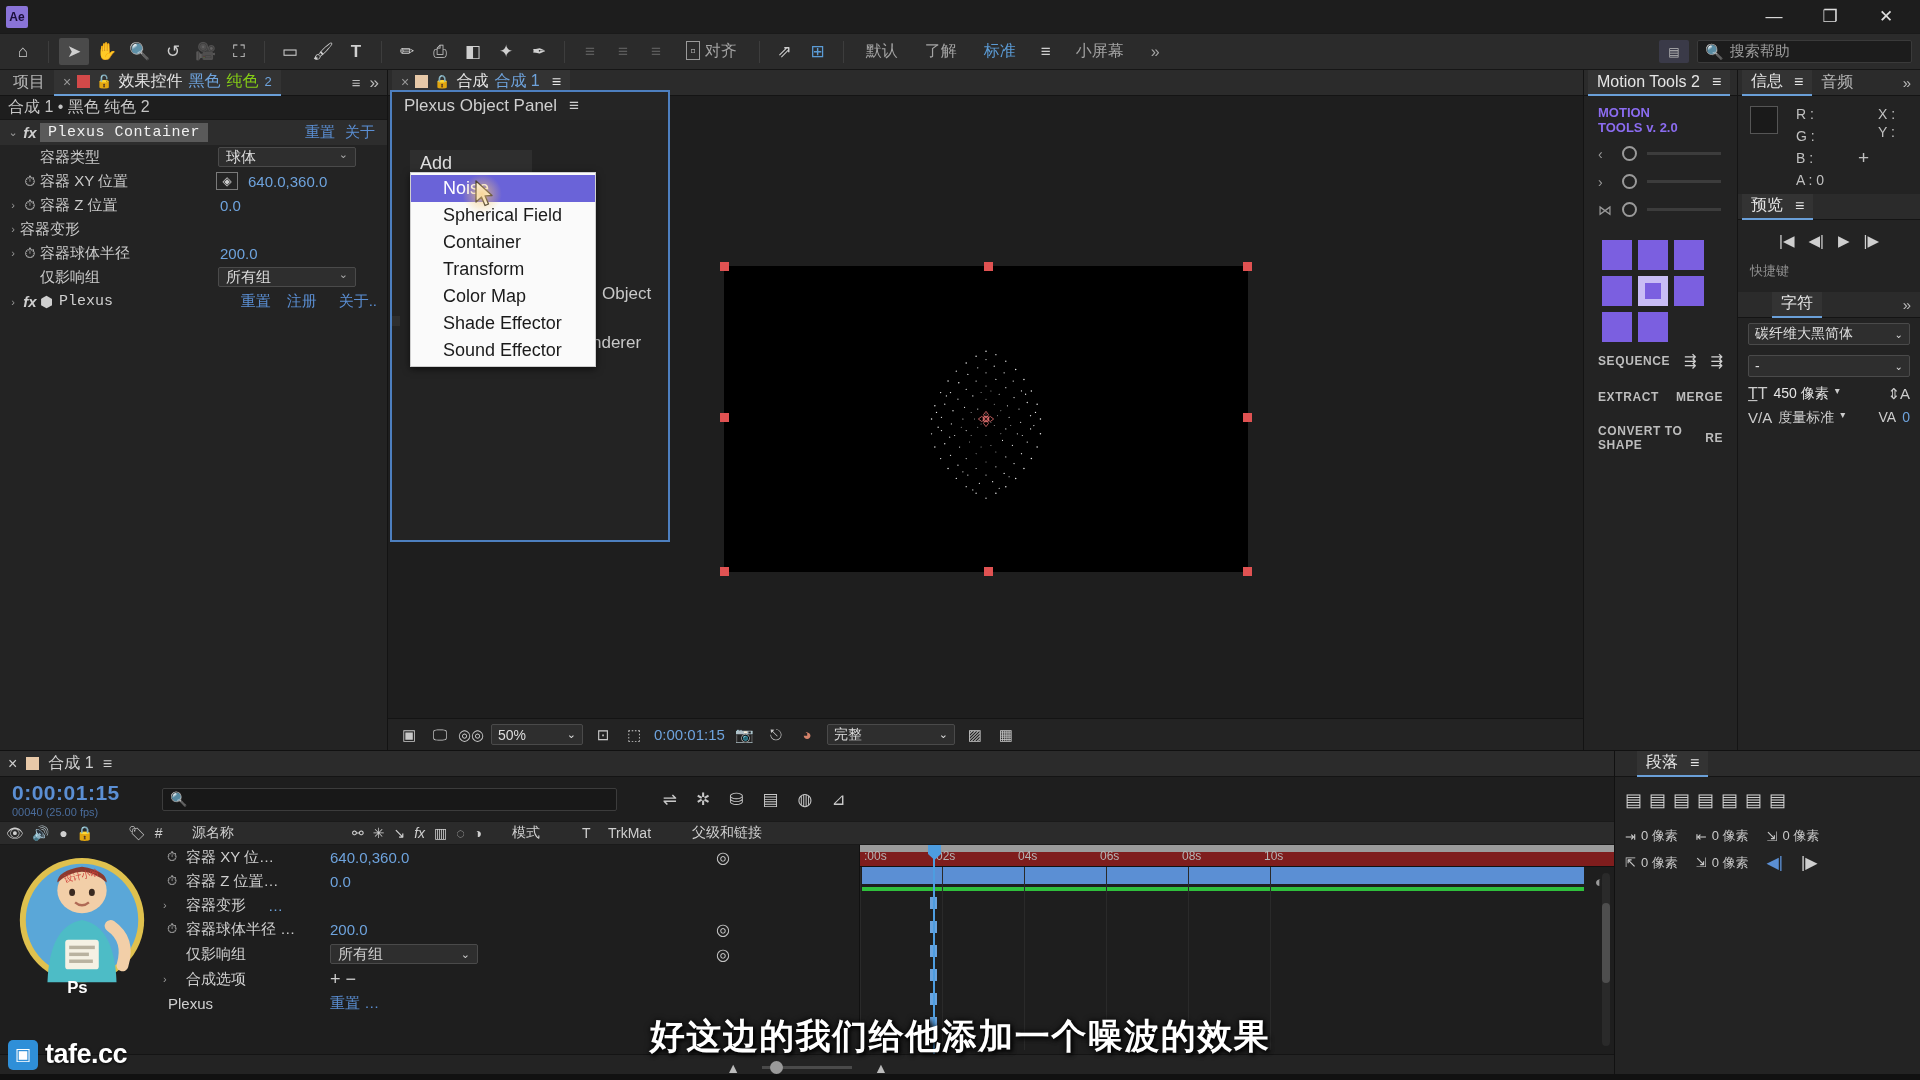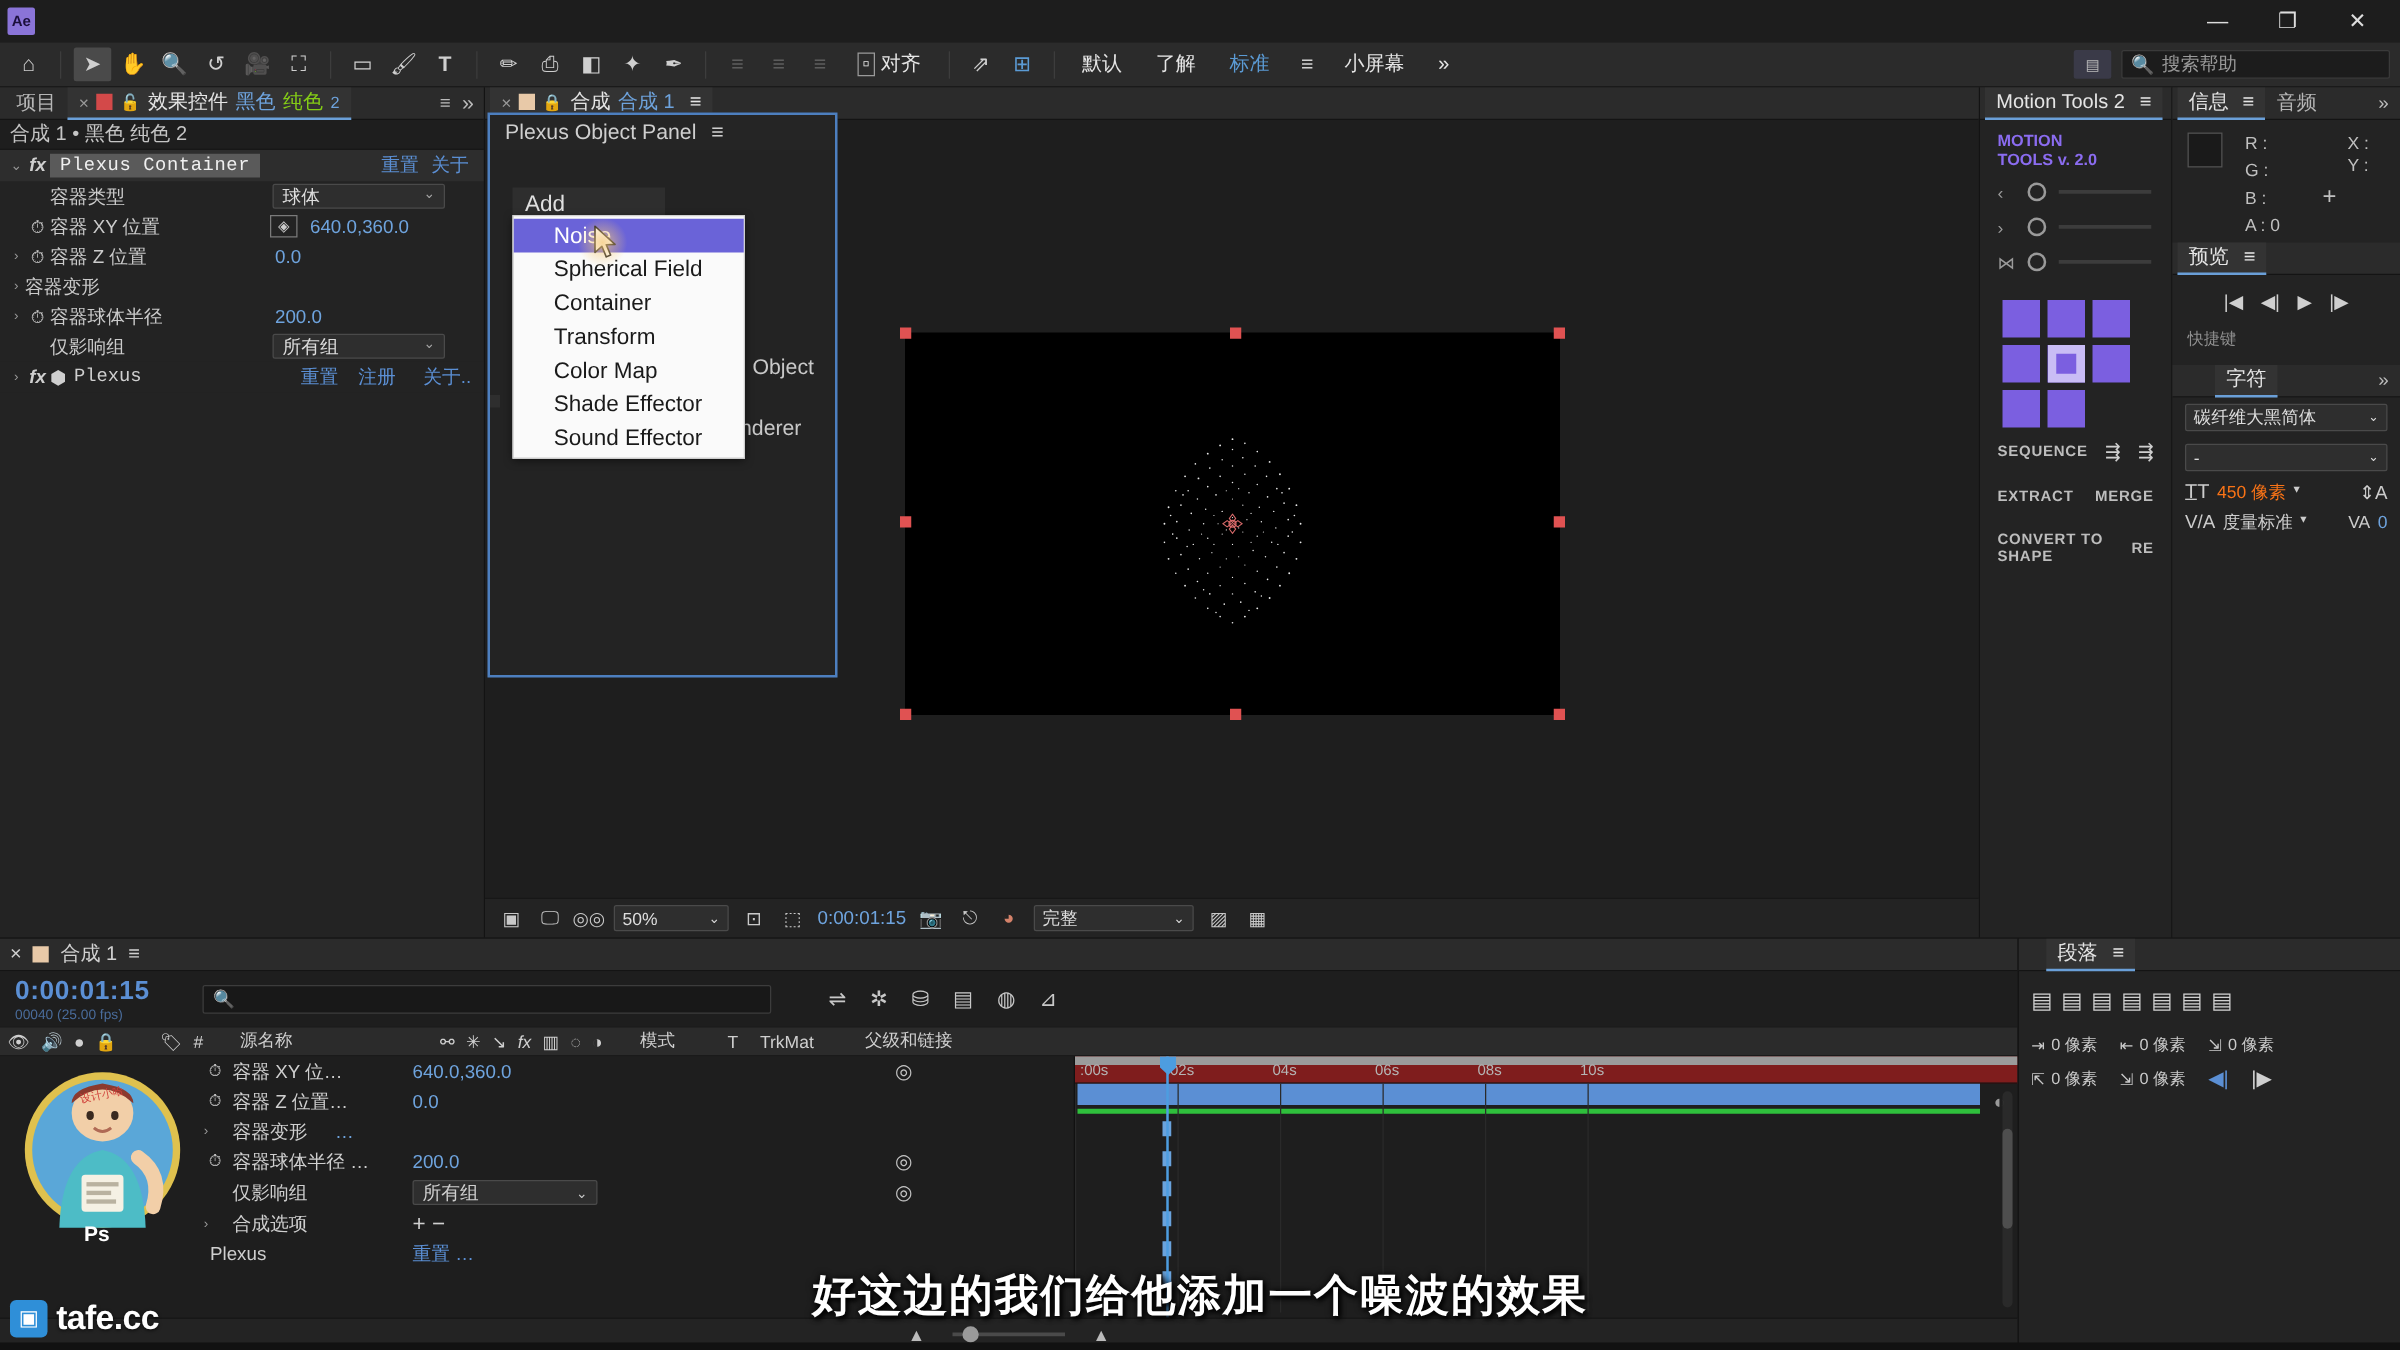--- a/index.html
+++ b/index.html
@@ -24,21 +24,21 @@
   .menubar { height:26px; background:#262626; display:flex; align-items:center; padding:0 8px; flex:none; }
   .menu-item { padding:2px 9px; font-size:16px; color:#d7d7d7; }
 
   
   .toolbar { height:37px; background:#2b2b2b; border-top:1px solid #1a1a1a; border-bottom:1px solid #161616;
              display:flex; align-items:center; padding:0 8px; flex:none; gap:3px; }
   .tbtn { width:30px; height:27px; display:flex; align-items:center; justify-content:center;
           color:#cfcfcf; border-radius:2px; }
   .tbtn.active { background:#4a4a4a; }
   .tsep { width:1px; height:22px; background:#3d3d3d; margin:0 7px; }
-  .tlabel { padding:0 12px; font-size:16px; color:#e5e5e5; }
+  .tlabel { padding:0 12px; font-size:16px; color:#a3a3a3; }
   .tlabel.blue { color:#5b9bd5; }
   .search-help { margin-left:auto; display:flex; align-items:center; gap:8px; }
   .helpbox { width:215px; height:23px; background:#1c1c1c; border:1px solid #3a3a3a; border-radius:2px;
              display:flex; align-items:center; padding:0 7px; color:#9a9a9a; font-size:15px; gap:6px; }
   .wsbtn { width:30px; height:23px; background:#3a3a48; border-radius:2px; display:flex;
            align-items:center; justify-content:center; font-size:12px; color:#bbb; }
 
   
   .body { flex:1; display:flex; min-height:0; }
 
@@ -633,21 +633,21 @@
         <div class="char-dd">
           <span>碳纤维大黑简体</span>
           <span class="cv">⌄</span>
         </div>
         <div class="char-dd">
           <span>-</span>
           <span class="cv">⌄</span>
         </div>
         <div class="char-row">
           <span style="font-size:16px">T̲T</span>
-          <span style="color:#f97316">450 像素</span>
+          <span style="color:#e5e5e5">450 像素</span>
           <span style="font-size:10px">▾</span>
           <span style="margin-left:auto;font-size:15px">⇕A</span>
         </div>
         <div class="char-row">
           <span style="font-size:15px">V/A</span>
           <span>度量标准</span>
           <span style="font-size:10px">▾</span>
           <span style="margin-left:auto">VA</span>
           <span style="color:#6ea3dd">0</span>
         </div>

